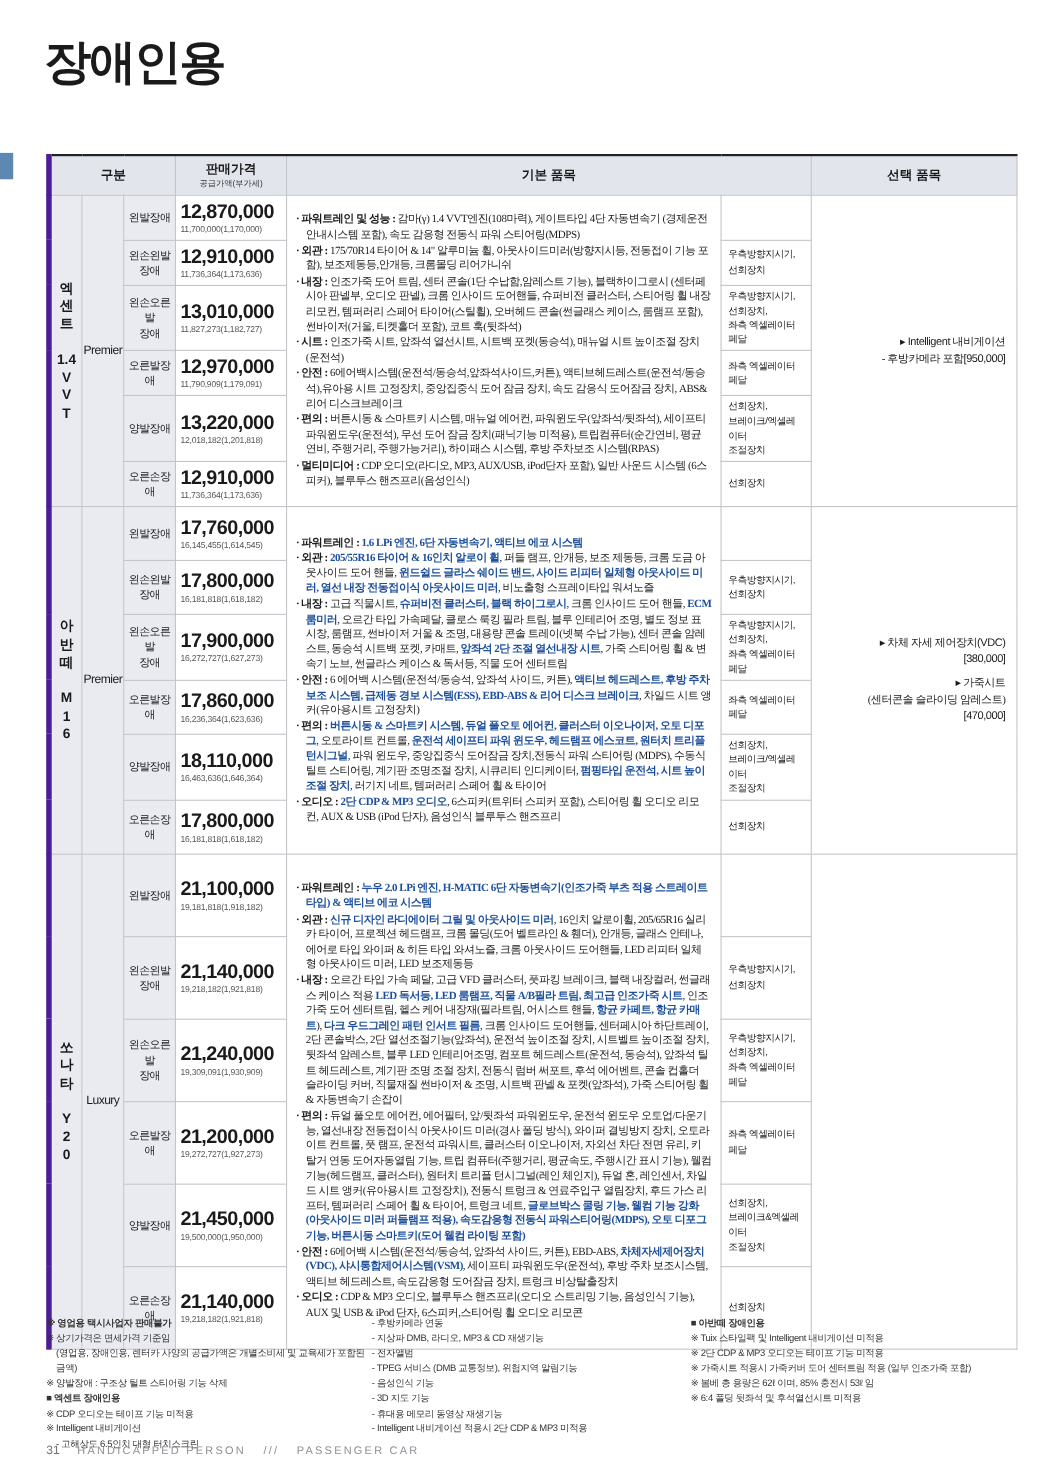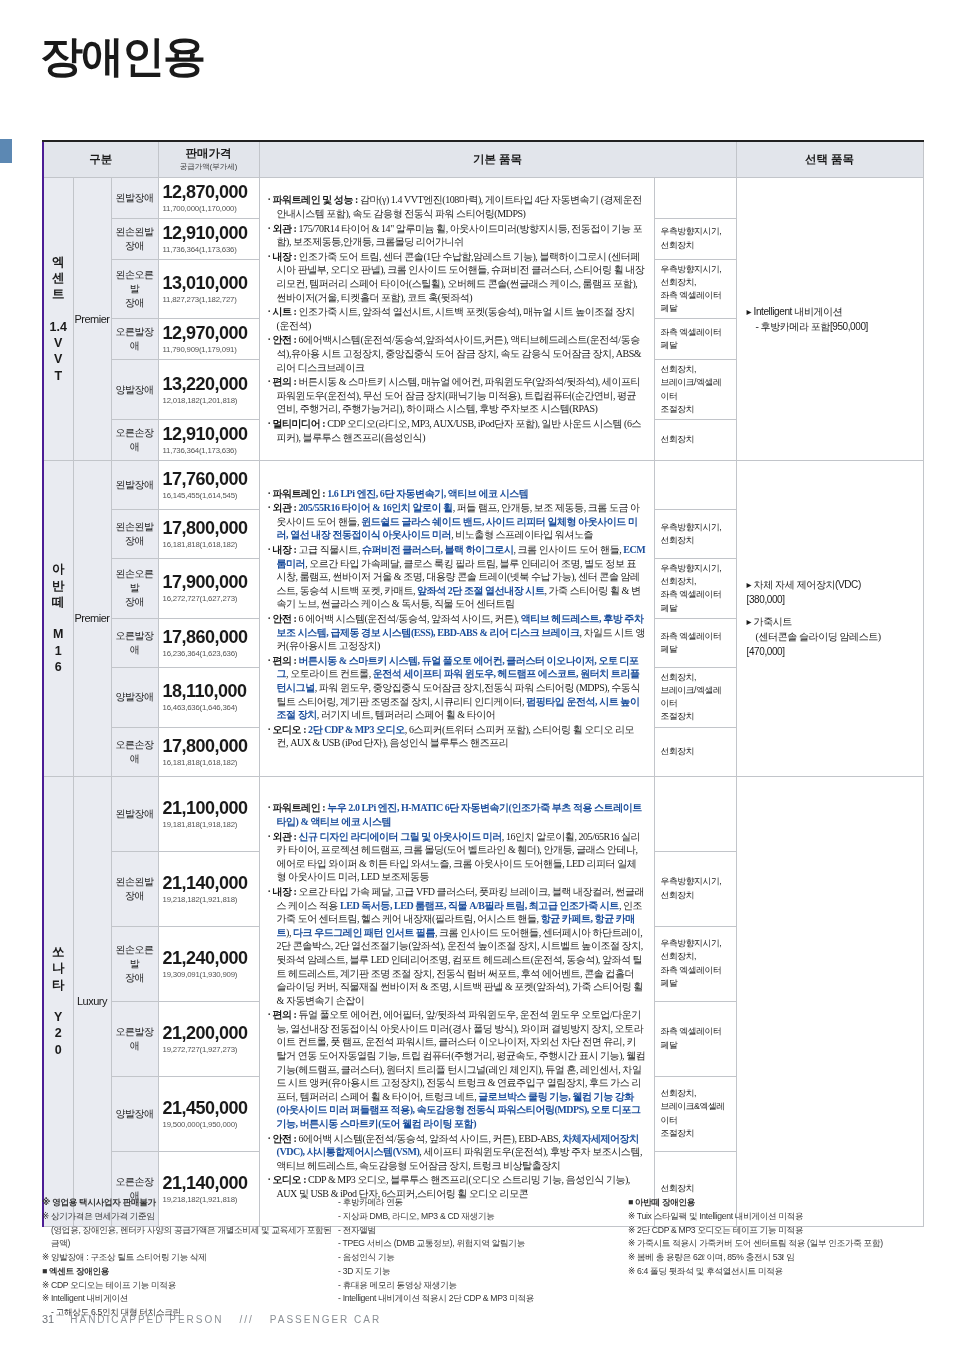--- a/index.html
+++ b/index.html
@@ -12,41 +12,41 @@
   .page{position:relative;width:964px;height:1345px;background:#fff;overflow:hidden;}
   .doc-title{position:absolute;left:40px;top:28px;font-size:43px;font-weight:bold;letter-spacing:-2px;}
   .section-head{position:absolute;left:42px;right:40px;top:103px;display:flex;
        justify-content:space-between;align-items:flex-end;}
   .section-title{font-size:15px;font-weight:bold;letter-spacing:-0.5px;}
   .unit-label{font-size:10px;color:#222;}
   .blue-tab{position:absolute;left:0;top:139px;width:12px;height:24px;background:var(--tab);}
   table.price{position:absolute;left:42px;top:140px;width:880px;border-collapse:collapse;
        table-layout:fixed;border-top:2.5px solid #222;}
   table.price th,table.price td{border:1px solid var(--border-light);}
-  table.price{border-left:2px solid #4c1d95;border-right:1px solid #9aa0a6;border-bottom:1.5px solid var(--border-dark);}
+  table.price{border-left:5px solid #4c1d95;border-right:1px solid #9aa0a6;border-bottom:1.5px solid var(--border-dark);}
   thead th{background:var(--hbg);height:36px;font-size:11.5px;font-weight:bold;
        border-bottom:1px solid #8a8f95;vertical-align:middle;}
   .price-sub-h{display:block;font-size:7.5px;font-weight:normal;color:#333;margin-top:1px;}
   tr.section-start td{border-top:1.6px solid var(--border-dark);}
   td.shaded{background:var(--sbg);}
   td.cell-model{font-size:12.5px;font-weight:bold;text-align:center;white-space:pre-line;line-height:1.3;vertical-align:middle;}
   td.cell-trim{font-size:11px;text-align:center;vertical-align:middle;letter-spacing:-0.5px;}
   td.cell-dis{font-size:10px;text-align:center;vertical-align:middle;padding:2px;letter-spacing:-0.5px;}
   td.cell-price{text-align:left;vertical-align:middle;padding:4px 4px 5px;background:#fff;}
   .price-main{font-size:18px;font-weight:bold;letter-spacing:-0.5px;}
   .price-sub{font-size:7.8px;color:#555;margin-top:1px;letter-spacing:-0.2px;}
   td.cell-basic{vertical-align:middle;padding:6px 8px;font-size:10px;line-height:1.36;text-align:left;font-family:Liberation Serif, serif;}
   .bullet{padding-left:9px;text-indent:-9px;margin:1px 0;letter-spacing:-0.45px;}
   .blabel{font-weight:bold;}
   .hl{color:var(--hl);font-weight:bold;}
   td.cell-dev{font-size:8.8px;padding:3px 6px;text-align:left;vertical-align:middle;
        white-space:pre-line;line-height:1.5;letter-spacing:-0.4px;}
   td.cell-sel{vertical-align:middle;padding:6px 10px;font-size:10px;letter-spacing:-0.4px;}
   .sel-item{margin:7px 0;}
-  .sel-line{display:flex;justify-content:flex-start;line-height:1.5;}
+  .sel-line{display:flex;justify-content:flex-end;line-height:1.5;}
   .sel-line .ind{padding-left:9px;font-family:Liberation Serif, serif;}
   .sel-price{font-weight:normal;}
   .fn{position:absolute;top:1196px;font-size:8.6px;line-height:1.6;color:#333;letter-spacing:-0.3px;}
   .fn-col1{left:42px;width:292px;}
   .fn-col2{left:338px;width:288px;}
   .fn-col3{left:628px;width:300px;}
   .fn .bold{font-weight:bold;}
   .fn .ind{padding-left:9px;}
   .pagefoot{position:absolute;left:42px;top:1313px;display:flex;align-items:baseline;gap:16px;
        color:#8a8f94;font-size:10px;letter-spacing:2px;}

